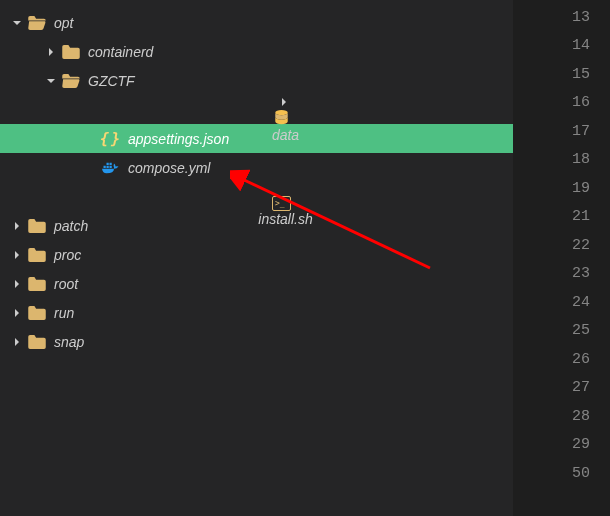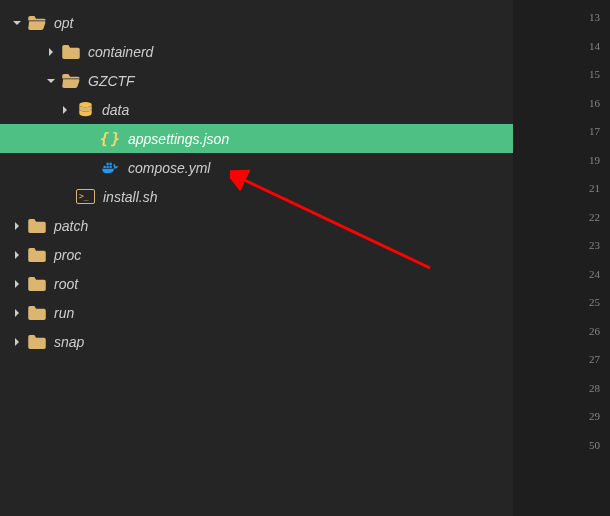--- a/index.html
+++ b/index.html
@@ -25,21 +25,21 @@
     height: 29px;
     font-size: 14px;
     white-space: nowrap;
     cursor: pointer;
     color: #cccccc;
     font-style: italic;
   }
   .row.selected { background: #4ec083; color: #ffffff; }
   .indent-0 { padding-left: 10px; }
   .indent-1 { padding-left: 44px; }
-  .indent-2 { padding-left: 58px; }
+  .indent-2 { padding-left: 58px; flex-direction: column; }
   .indent-3 { padding-left: 84px; }
   .chev {
     width: 14px; height: 14px;
     display: inline-flex; align-items: center; justify-content: center;
     margin-right: 4px;
     color: #cccccc;
     flex-shrink: 0;
   }
   .chev svg { width: 10px; height: 10px; }
   .chev.blank { visibility: hidden; }
@@ -79,24 +79,24 @@
   .gutter {
     flex: 1;
     background: #1e1e1e;
     padding-top: 3px;
   }
   .line {
     height: 28.5px;
     display: flex;
     align-items: center;
     justify-content: flex-end;
-    padding-right: 10px;
+    padding-right: 20px;
     color: #858585;
-    font-size: 11px;
-    font-family: Liberation Serif, serif;
+    font-size: 15px;
+    font-family: Liberation Mono, monospace;
   }
   .arrow {
     position: absolute;
     pointer-events: none;
     z-index: 10;
   }
 </style>
 </head>
 <body>
 
@@ -276,20 +276,21 @@
   </div>
 
   <div class="divider"></div>
 
   <div class="gutter">
     <div class="line">13</div>
     <div class="line">14</div>
     <div class="line">15</div>
     <div class="line">16</div>
     <div class="line">17</div>
+    <div class="line">18</div>
     <div class="line">19</div>
     <div class="line">21</div>
     <div class="line">22</div>
     <div class="line">23</div>
     <div class="line">24</div>
     <div class="line">25</div>
     <div class="line">26</div>
     <div class="line">27</div>
     <div class="line">28</div>
     <div class="line">29</div>

